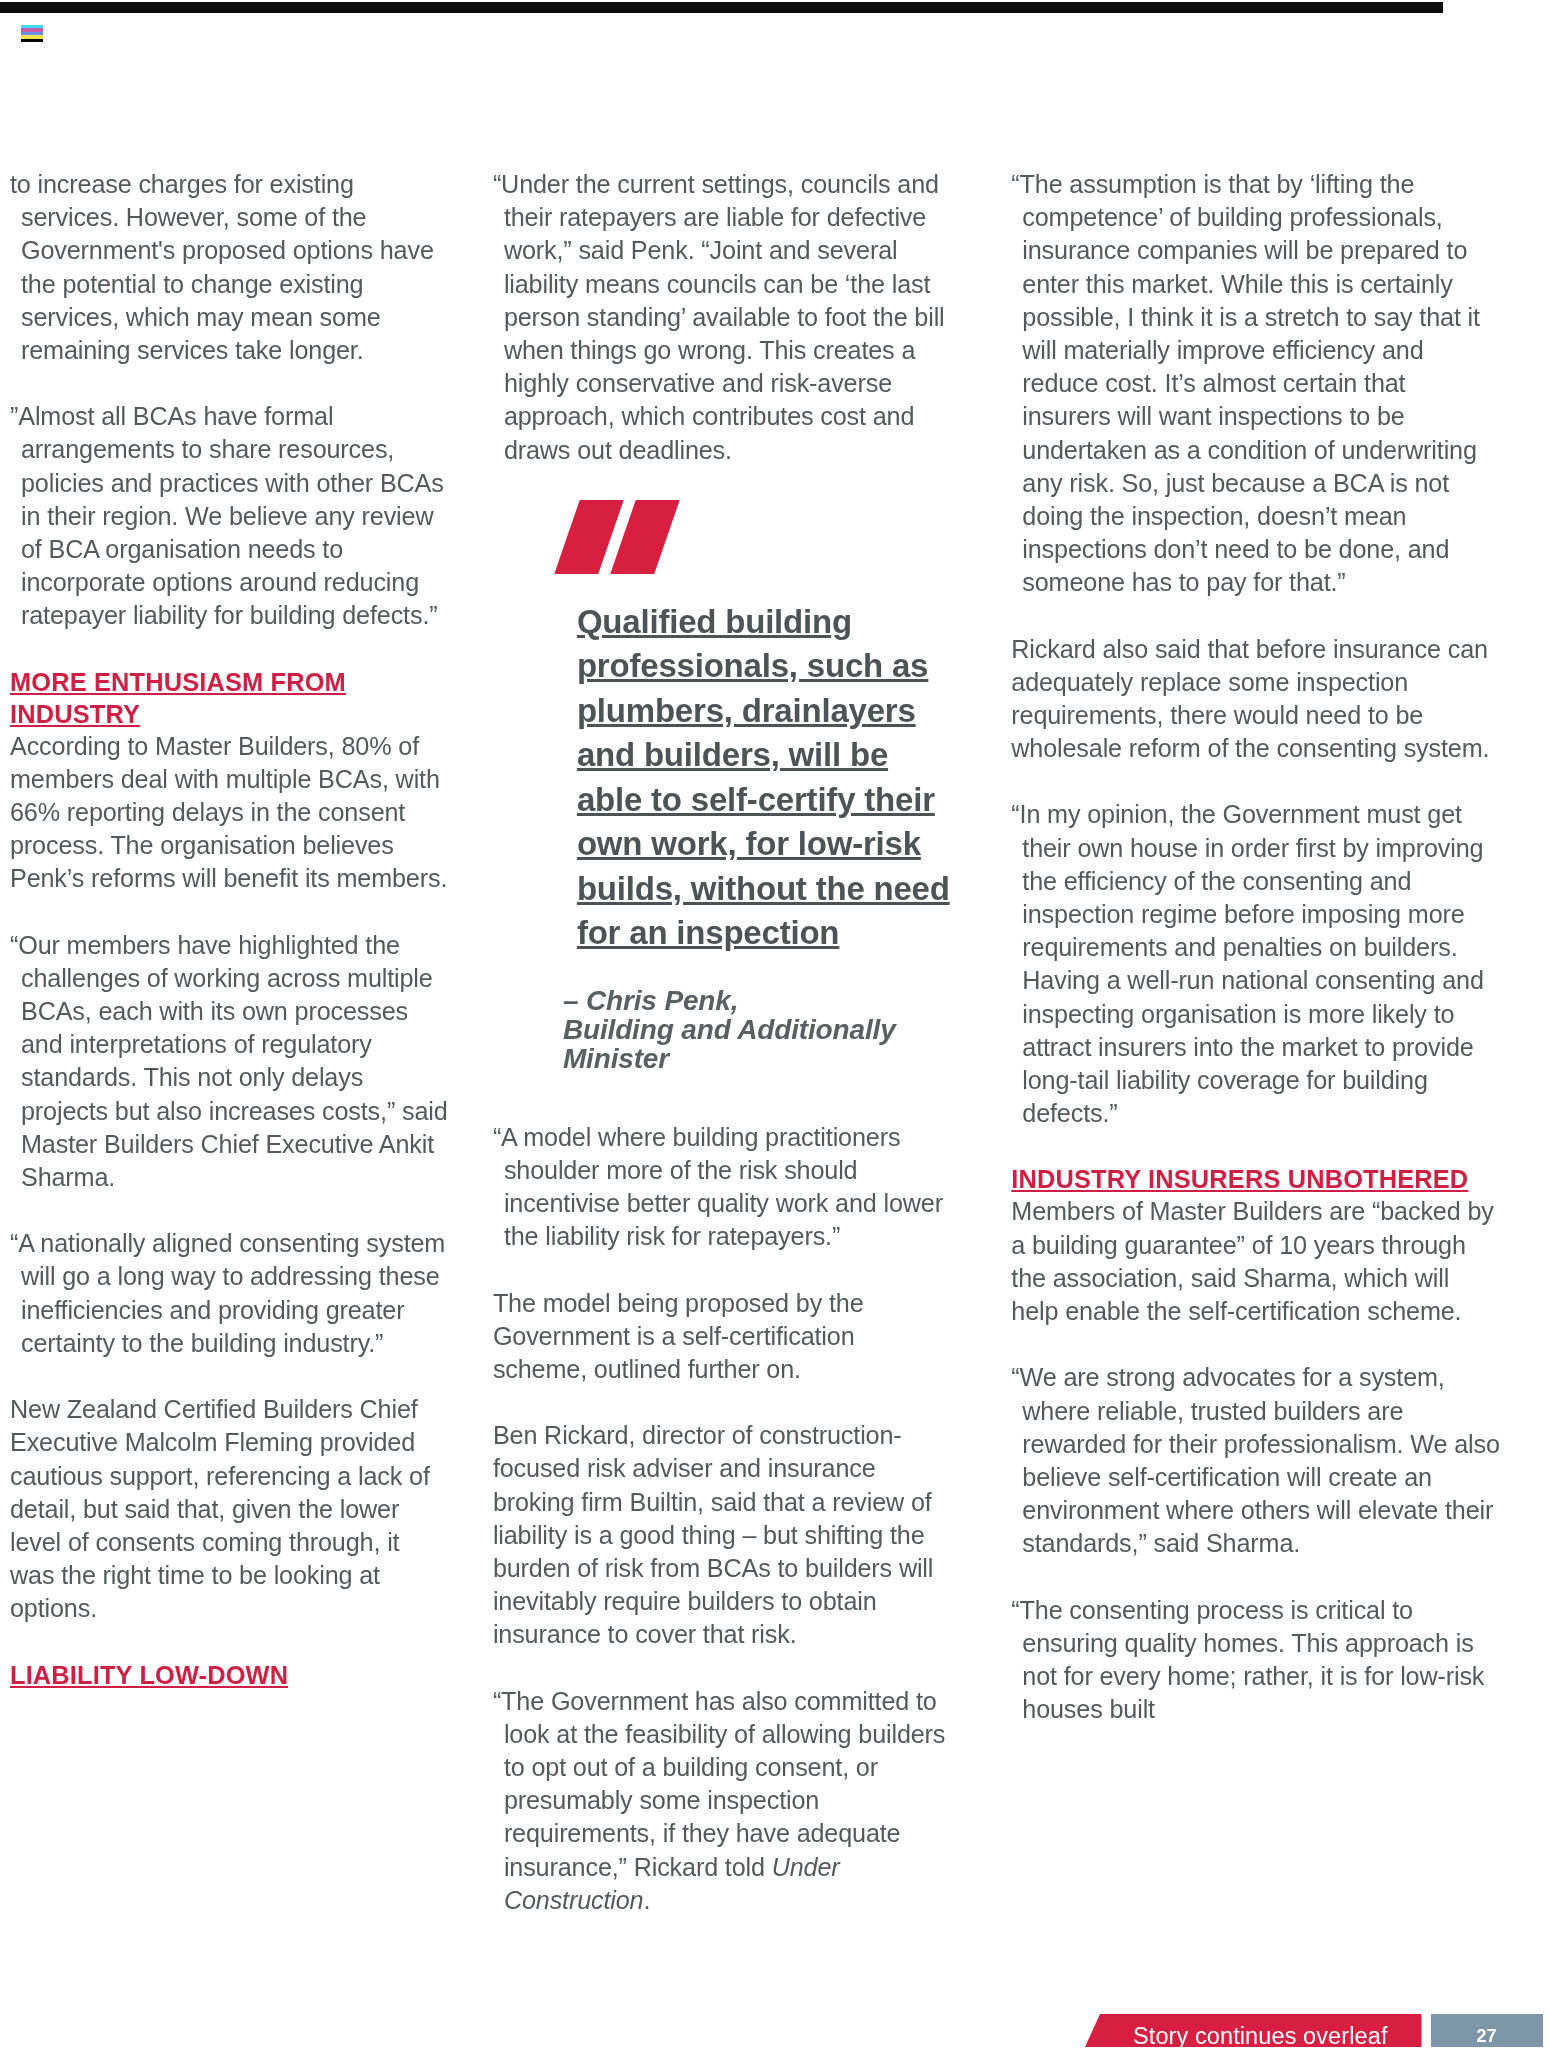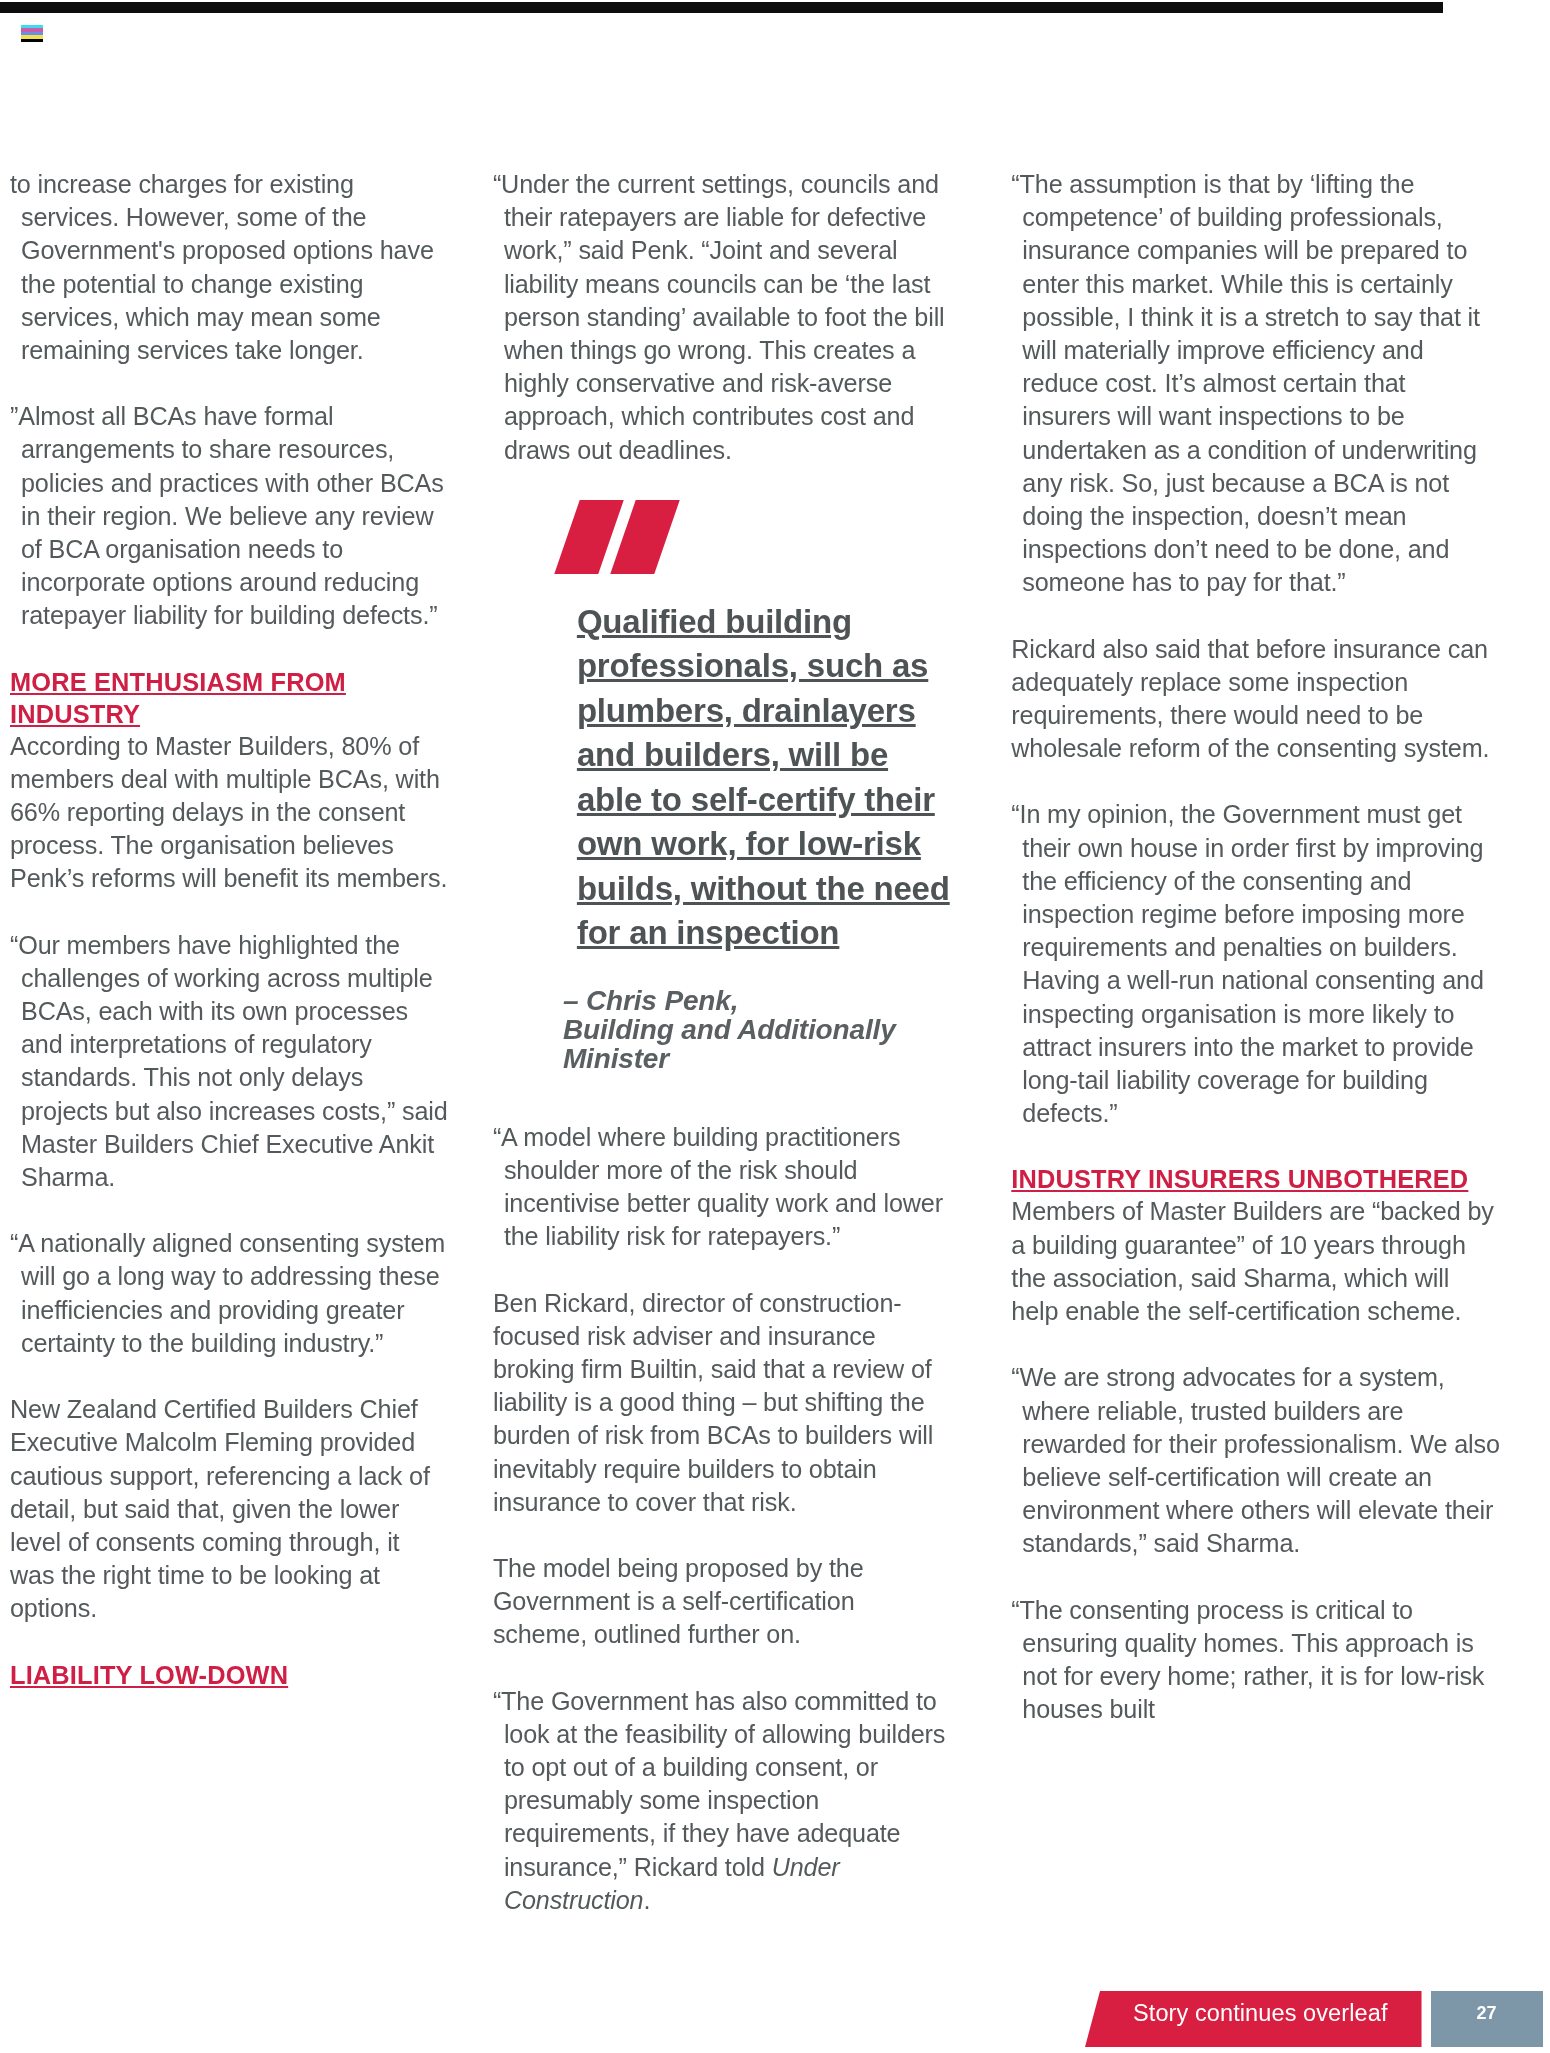--- a/index.html
+++ b/index.html
@@ -127,21 +127,21 @@
   }
   .pullquote-spacer { height: 48px; }
 
   .italic { font-style: italic; }
 
   
   .footer {
     position: absolute;
     left: 1085px;
     bottom: 6px;
-    height: 56px;
+    height: 33px;
     display: flex;
     align-items: stretch;
   }
   .footer-note {
     position: relative;
     background: #d81f41;
     color: #ffffff;
     font-size: 23.5px;
     line-height: 44px;
     padding: 0 34px 0 48px;
@@ -205,22 +205,22 @@
         <div class="pullquote-text">Qualified building professionals, such as plumbers, drainlayers and builders, will be able to self-certify their own work, for low-risk builds, without the need for an inspection</div>
         <div class="pullquote-attrib">
           <div>– Chris Penk,</div>
           <div>Building and Additionally</div>
           <div>Minister</div>
         </div>
         <div class="pullquote-spacer"></div>
       </div>
 
       <p>“A model where building practitioners shoulder more of the risk should incentivise better quality work and lower the liability risk for ratepayers.”</p>
+      <p class="noindent">The model being proposed by the Government is a self-certification scheme, outlined further on.</p>
       <p class="noindent">Ben Rickard, director of construction-focused risk adviser and insurance broking firm Builtin, said that a review of liability is a good thing – but shifting the burden of risk from BCAs to builders will inevitably require builders to obtain insurance to cover that risk.</p>
-      <p class="noindent">The model being proposed by the Government is a self-certification scheme, outlined further on.</p>
 
       <p><span>“The Government has also committed to look at the feasibility of allowing builders to opt out of a building consent, or presumably some inspection requirements, if they have adequate insurance,” Rickard told </span><span class="italic">Under Construction</span><span>.</span></p>
     </div>
 
     <div class="col col-3">
       <p>“The assumption is that by ‘lifting the competence’ of building professionals, insurance companies will be prepared to enter this market. While this is certainly possible, I think it is a stretch to say that it will materially improve efficiency and reduce cost. It’s almost certain that insurers will want inspections to be undertaken as a condition of underwriting any risk. So, just because a BCA is not doing the inspection, doesn’t mean inspections don’t need to be done, and someone has to pay for that.”</p>
       <p class="noindent">Rickard also said that before insurance can adequately replace some inspection requirements, there would need to be wholesale reform of the consenting system.</p>
       <p>“In my opinion, the Government must get their own house in order first by improving the efficiency of the consenting and inspection regime before imposing more requirements and penalties on builders. Having a well-run national consenting and inspecting organisation is more likely to attract insurers into the market to provide long-tail liability coverage for building defects.”</p>
 
       <h2 class="section-head">INDUSTRY INSURERS UNBOTHERED</h2>

